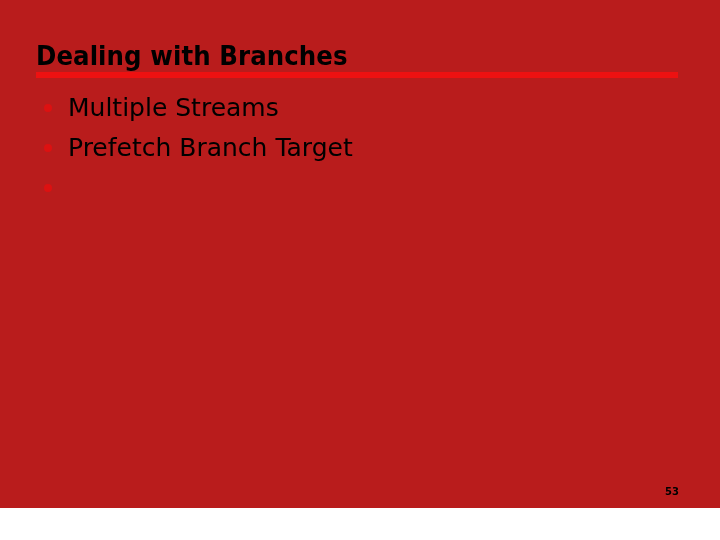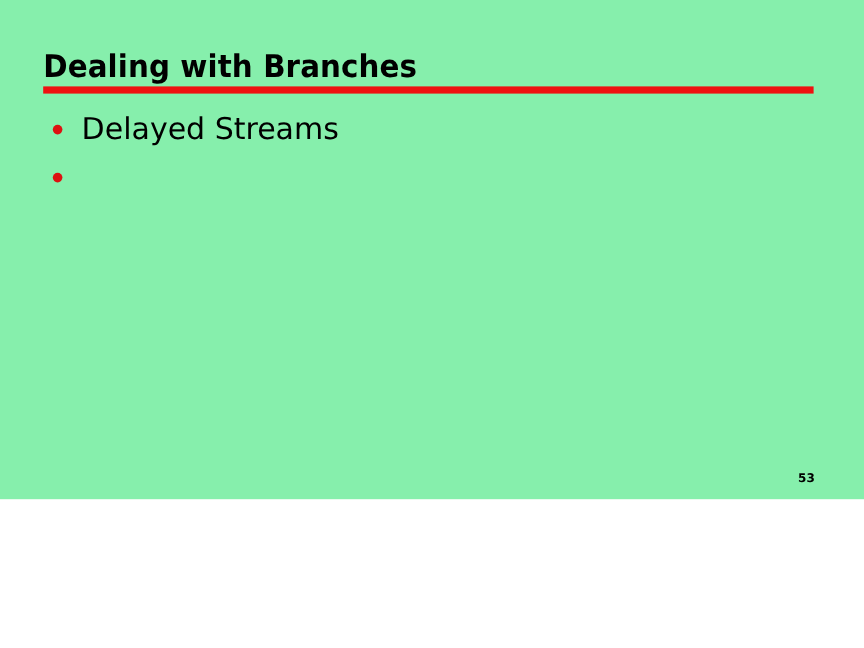--- a/index.html
+++ b/index.html
@@ -12,22 +12,22 @@
     height: 540px;
     overflow: hidden;
     font-family: "DejaVu Sans", "Liberation Sans", sans-serif;
     position: relative;
   }
   .slide {
     position: absolute;
     left: 0;
     top: 0;
     width: 720px;
-    height: 416px;
-    background: #86efac;
+    height: 508px;
+    background: #b91c1c;
   }
   .slide-title {
     position: absolute;
     left: 36px;
     top: 40px;
     font-family: "DejaVu Sans", "Liberation Sans", sans-serif;
     font-size: 26px;
     font-weight: bold;
     color: #000000;
     letter-spacing: 0.1px;
@@ -90,21 +90,25 @@
 
 <div class="slide">
 
   <div class="slide-title">Dealing with Branches</div>
 
   <div class="title-rule"></div>
 
   <ul class="bullet-list">
     <li class="bullet-item">
       <span class="bullet-dot"></span>
-      <span class="bullet-text">Delayed Streams</span>
+      <span class="bullet-text">Multiple Streams</span>
+    </li>
+    <li class="bullet-item">
+      <span class="bullet-dot"></span>
+      <span class="bullet-text">Prefetch Branch Target</span>
     </li>
     <li class="bullet-item">
       <span class="bullet-dot"></span>
     </li>
   </ul>
 
   <div class="page-number">53</div>
 
 </div>
 

